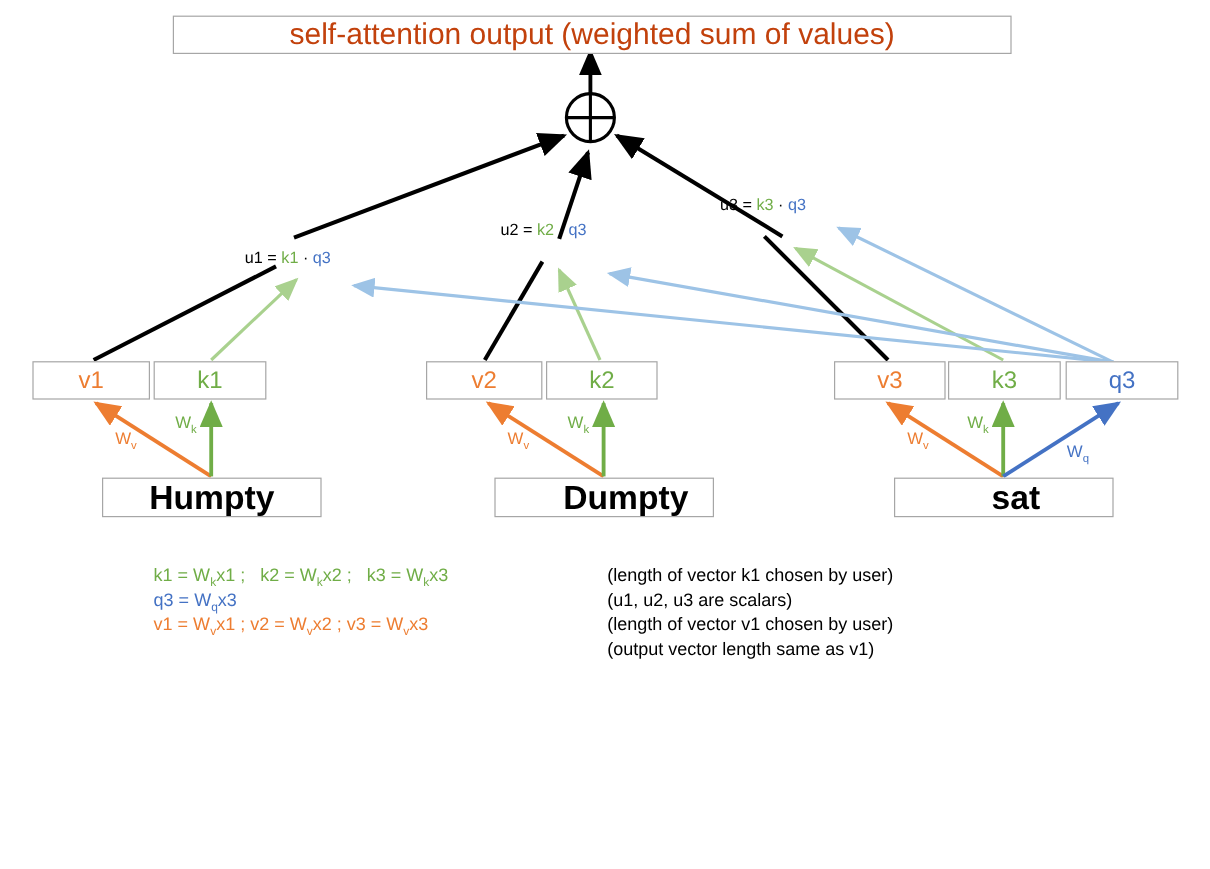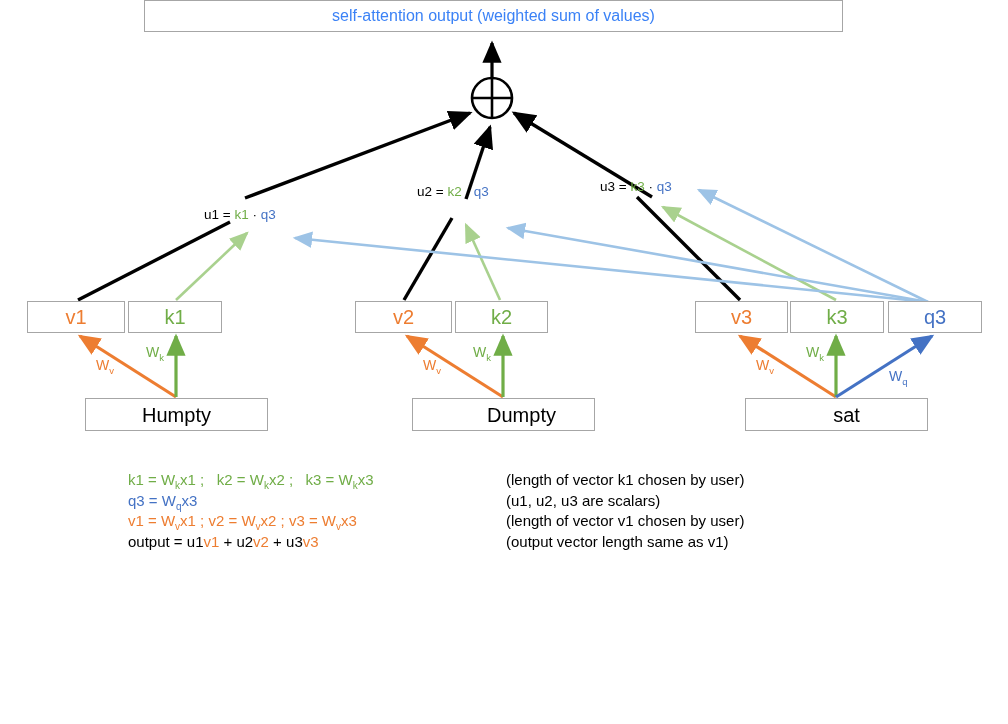--- a/index.html
+++ b/index.html
@@ -31,34 +31,35 @@
     box-sizing: border-box;
     border: 1.4px solid #a6a6a6;
     background: #ffffff;
     display: flex;
     align-items: center;
     justify-content: center;
     line-height: 1;
   }
   .title-box {
     left: 144px;
-    top: 0;
+    top: 13px;
     width: 699px;
     height: 32px;
-    font-size: 16px;
-    color: #3b82f6;
+    font-size: 25px;
+    color: #c2410c;
   }
   .vec-box {
     height: 32px;
     font-size: 20px;
   }
   .word-box {
     height: 33px;
-    font-size: 20px;
+    font-size: 28px;
     color: #000;
+    font-weight: bold;
   }
   .c-v { color: #ED7D31; }
   .c-k { color: #70AD47; }
   .c-q { color: #4472C4; }
   .lbl {
     position: absolute;
     font-size: 13.5px;
     white-space: nowrap;
     line-height: 1;
     color: #000;
@@ -197,21 +198,21 @@
   </div>
 
   <div class="lbl" style="left:204px; top:208px;">
     <span>u1 = </span><span class="c-k">k1</span><span> · </span><span class="c-q">q3</span>
   </div>
 
   <div class="lbl" style="left:417px; top:185px;">
     <span>u2 = </span><span class="c-k">k2</span><span> · </span><span class="c-q">q3</span>
   </div>
 
-  <div class="lbl" style="left:600px; top:180px;">
+  <div class="lbl" style="left:600px; top:164px;">
     <span>u3 = </span><span class="c-k">k3</span><span> · </span><span class="c-q">q3</span>
   </div>
 
   <div class="box vec-box c-v" style="left:27px; top:301px; width:98px;">
     <span>v1</span>
   </div>
   <div class="box vec-box c-k" style="left:128px; top:301px; width:94px;">
     <span>k1</span>
   </div>
 
@@ -263,21 +264,20 @@
     <span>Dumpty</span>
   </div>
   <div class="box word-box" style="left:745px; top:398px; width:183px;padding-left:20px;">
     <span>sat</span>
   </div>
 
   <div class="formulas" id="formula-list">
       <div class="frow"><span class="c-k">k1 = W</span><sub class="c-k">k</sub><span class="c-k">x1 ;&nbsp;&nbsp; k2 = W</span><sub class="c-k">k</sub><span class="c-k">x2 ;&nbsp;&nbsp; k3 = W</span><sub class="c-k">k</sub><span class="c-k">x3</span></div>
       <div class="frow"><span class="c-q">q3 = W</span><sub class="c-q">q</sub><span class="c-q">x3</span></div>
       <div class="frow"><span class="c-v">v1 = W</span><sub class="c-v">v</sub><span class="c-v">x1 ; v2 = W</span><sub class="c-v">v</sub><span class="c-v">x2 ; v3 = W</span><sub class="c-v">v</sub><span class="c-v">x3</span></div>
-      <div class="frow"><span>output = u1</span><span class="c-v">v1</span><span> + u2</span><span class="c-v">v2</span><span> + u3</span><span class="c-v">v3</span></div>
     </div>
 
   <div class="notes" id="notes-list">
       <div class="frow">(length of vector k1 chosen by user)</div>
       <div class="frow">(u1, u2, u3 are scalars)</div>
       <div class="frow">(length of vector v1 chosen by user)</div>
       <div class="frow">(output vector length same as v1)</div>
     </div>
 
 </div>

